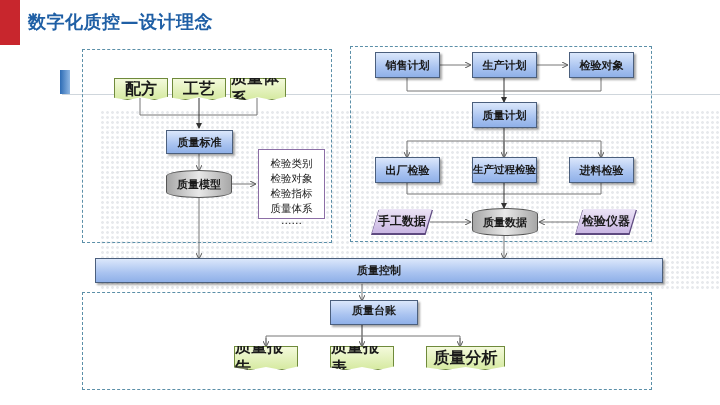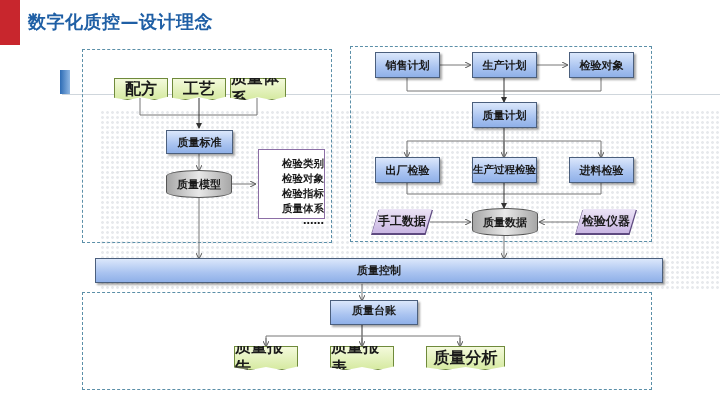--- a/index.html
+++ b/index.html
@@ -16,22 +16,22 @@
         box-shadow:2px 2px 2px rgba(0,0,0,.35);display:flex;align-items:center;justify-content:center;
         font-size:11px;font-weight:bold;color:#1a1a1a;}
   .green{background:linear-gradient(180deg,#f4fadc 0%,#d6eaa2 100%);border:1px solid #6f8a3b;
          display:flex;align-items:center;justify-content:center;font-size:16px;font-weight:bold;color:#1a1a1a;
          clip-path:polygon(0 0,100% 0,100% 85%,75% 100%,50% 88%,25% 100%,0 90%);}
   .cyl{display:flex;align-items:center;justify-content:center;font-size:11px;font-weight:bold;color:#1a1a1a;
        background:linear-gradient(90deg,#a7a7a7,#e8e8e8 50%,#a7a7a7);border:1px solid #555;border-radius:50%/6px;}
   .para{display:flex;align-items:center;justify-content:center;font-size:12px;font-weight:bold;color:#1a1a1a;
         background:linear-gradient(180deg,#ece4f6,#c9b6e3);clip-path:polygon(12% 0,100% 0,88% 100%,0 100%);}
   .parab{background:#5e4a80;clip-path:polygon(12% 0,100% 0,88% 100%,0 100%);}
-  .listbox{border:1.5px solid #8c6ea6;background:#fff;font-size:10.5px;font-weight:bold;color:#1a1a1a;
-           text-align:right;line-height:15px;padding-top:6px;}
+  .listbox{border:1.5px solid #8c6ea6;background:#fff;font-size:10.5px;font-weight:normal;color:#1a1a1a;
+           text-align:center;line-height:15px;padding-top:6px;}
   svg.lines{position:absolute;left:0;top:0;}
 </style>
 </head>
 <body>
 
 <div class="abs redbar"></div>
 <div class="abs title">数字化质控—设计理念</div>
 <div class="abs map"></div>
 <div class="abs hline"></div>
 <div class="abs bluetab"></div>

